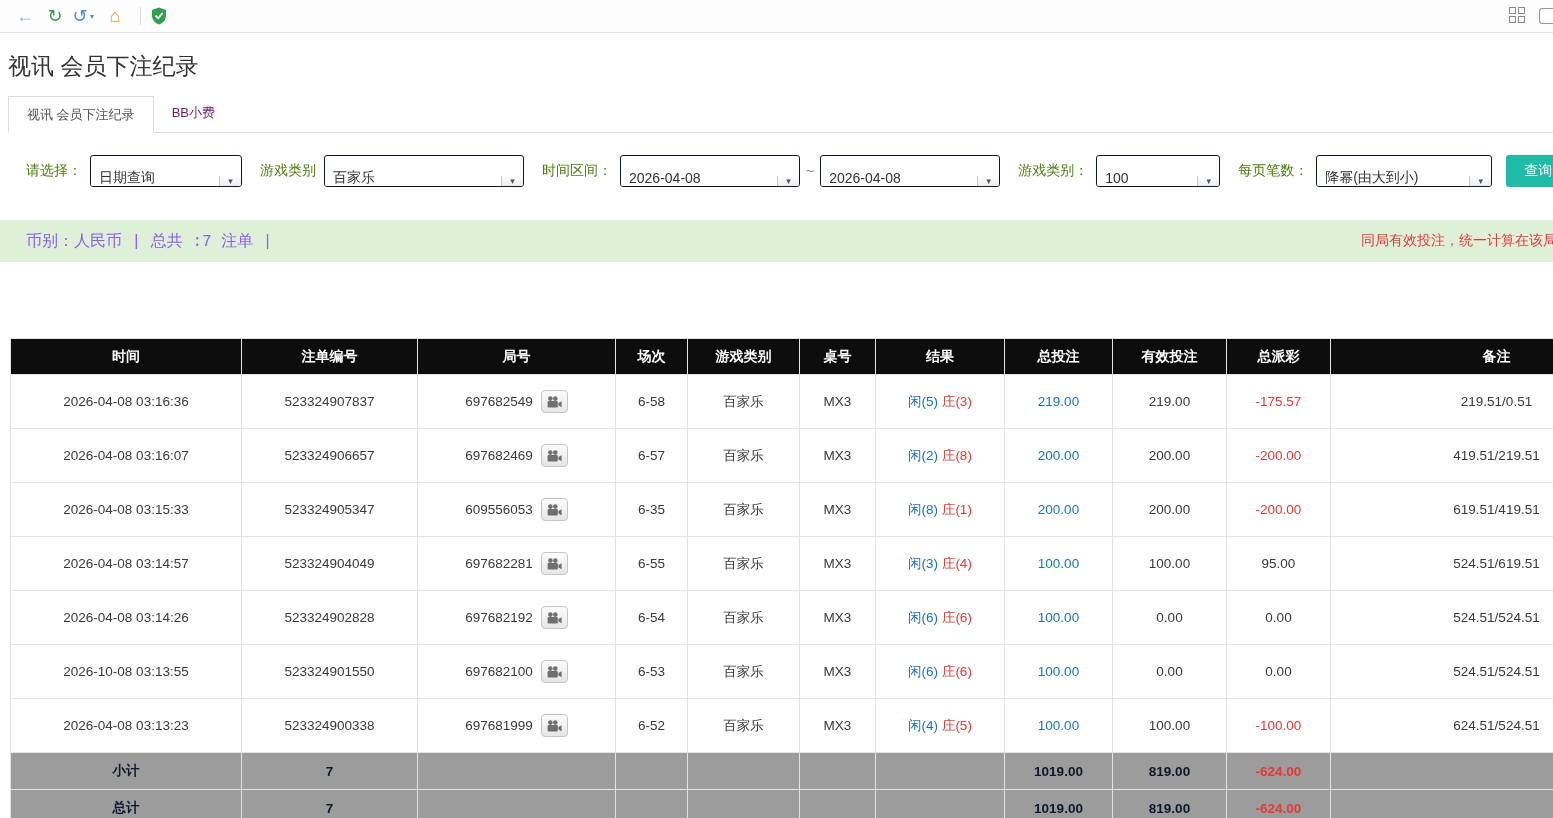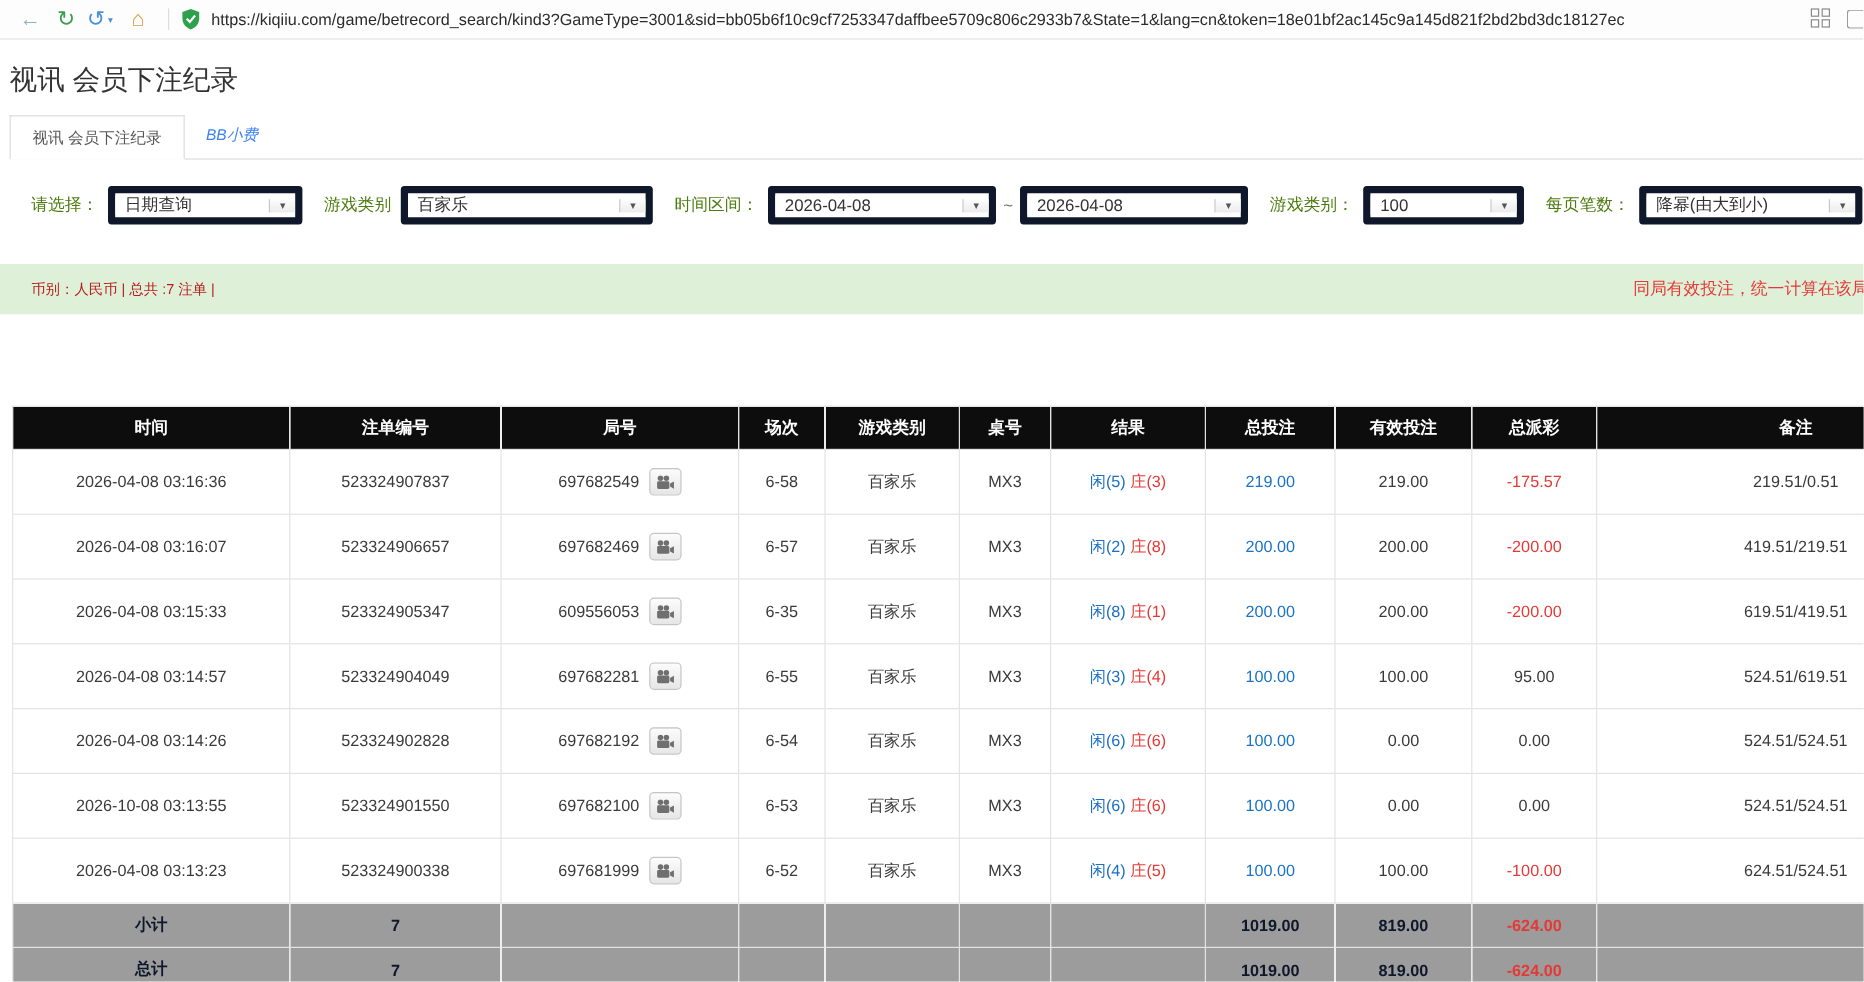--- a/index.html
+++ b/index.html
@@ -28,45 +28,45 @@
     border-radius:3px 0 0 3px; flex:0 0 auto; margin-right:-10px; }
 
   
   .page-title { font-size:23px; font-weight:400; color:#333; margin:18px 0 0 8px; }
 
   .tabs { display:flex; align-items:flex-end; margin:14px 0 0 8px; border-bottom:1px solid #ddd;
     height:37px; }
   .tab { height:37px; line-height:36px; padding:0 18px; font-size:13px; cursor:pointer; }
   .tab.active { border:1px solid #ddd; border-bottom:1px solid #fff; background:#fff;
     color:#555; margin-bottom:-1px; }
-  .tab.inactive { color:#3b82f6;font-style:italic; }
+  .tab.inactive { color:#701a75; }
 
   
   .filter-bar { display:flex; align-items:center; margin-top:22px; padding-left:26px;
     white-space:nowrap; width:1620px; }
   .flabel { font-size:14px; font-weight:normal; color:#4d7c0f; margin:0 8px 0 18px; flex:0 0 auto; }
   .flabel.first { margin-left:0; }
-  .combo { display:inline-flex; align-items:center; height:32px; border:6px solid #0f172a;
+  .combo { display:inline-flex; align-items:flex-end; height:32px; border:1px solid #0f172a;
     border-radius:3px; background:#fff; overflow:hidden; flex:0 0 auto; }
   .combo-input { border:none; outline:none; padding:0 8px; font-size:14px; color:#333;
     font-family:"Liberation Sans","DejaVu Sans",sans-serif; }
   .w130 { width:128px; } .w200 { width:176px; } .w160 { width:156px; }
   .w100 { width:100px; } .w176 { width:152px; }
   .combo-btn { width:22px; display:flex; align-items:center; justify-content:center;
     background:linear-gradient(#fdfdfd,#ececec); border-left:1px solid #c8c8c8;
     font-size:9px; color:#555; cursor:pointer; }
   .tilde { color:#777; font-size:14px; margin:0 6px; }
   .search-btn { height:32px; padding:0 18px; margin-left:14px; background:#1fbba6;
     color:#fff; font-size:14px; border:none; border-radius:3px; cursor:pointer; flex:0 0 auto;
     font-family:"Liberation Sans","DejaVu Sans",sans-serif; }
 
   
   .summary-bar { margin-top:33px; height:42px; background:#dff0d8; display:flex;
     align-items:center; justify-content:space-between; padding-left:26px; }
-  .summary-left { color:#b91c1c; font-size:12px; }
+  .summary-left { color:#8b5cf6; font-size:16px;font-family:Liberation Mono, monospace; }
   .summary-right { color:#e53935; font-size:14px; margin-right:-4px; white-space:nowrap; }
 
   
   .bet-table { border-collapse:collapse; table-layout:fixed; width:1652px;
     margin:76px 0 0 10px; font-size:13.5px; }
   .bet-table th, .bet-table td { border:1px solid #e3e3e3; text-align:center;
     overflow:hidden; white-space:nowrap; }
   .bet-table thead th { background:#0d0d0d; color:#fff; font-weight:bold; height:36px;
     font-size:14px; }
   .bet-table tbody tr.data-row { height:54px; background:#fff; color:#3a3a3a; }
@@ -92,21 +92,20 @@
     <span class="nav-icon ic-undo">↺</span>
     <span class="undo-caret">▾</span>
   </span>
   <span class="nav-icon ic-home">⌂</span>
   <span class="vsep"></span>
   <div class="address">
     <svg class="shield" width="16" height="18" viewBox="0 0 16 18">
       <path d="M8 0.5 L15 3 V8.2 C15 13 11.8 16.3 8 17.5 C4.2 16.3 1 13 1 8.2 V3 Z" fill="#2fa14c"></path>
       <path d="M4.6 8.6 L7.2 11.2 L11.6 5.9" stroke="#fff" stroke-width="1.8" fill="none"></path>
     </svg>
-    <span class="url-text">https://kiqiiu.com/game/betrecord_search/kind3?GameType=3001&amp;sid=bb05b6f10c9cf7253347daffbee5709c806c2933b7&amp;State=1&amp;lang=cn&amp;token=18e01bf2ac145c9a145d821f2bd2bd3dc18127ec</span>
   </div>
   <span class="grid-icon">
       <i></i>
       <i></i>
       <i></i>
       <i></i>
     </span>
   <span class="edge-icon"></span>
 </div>
 

